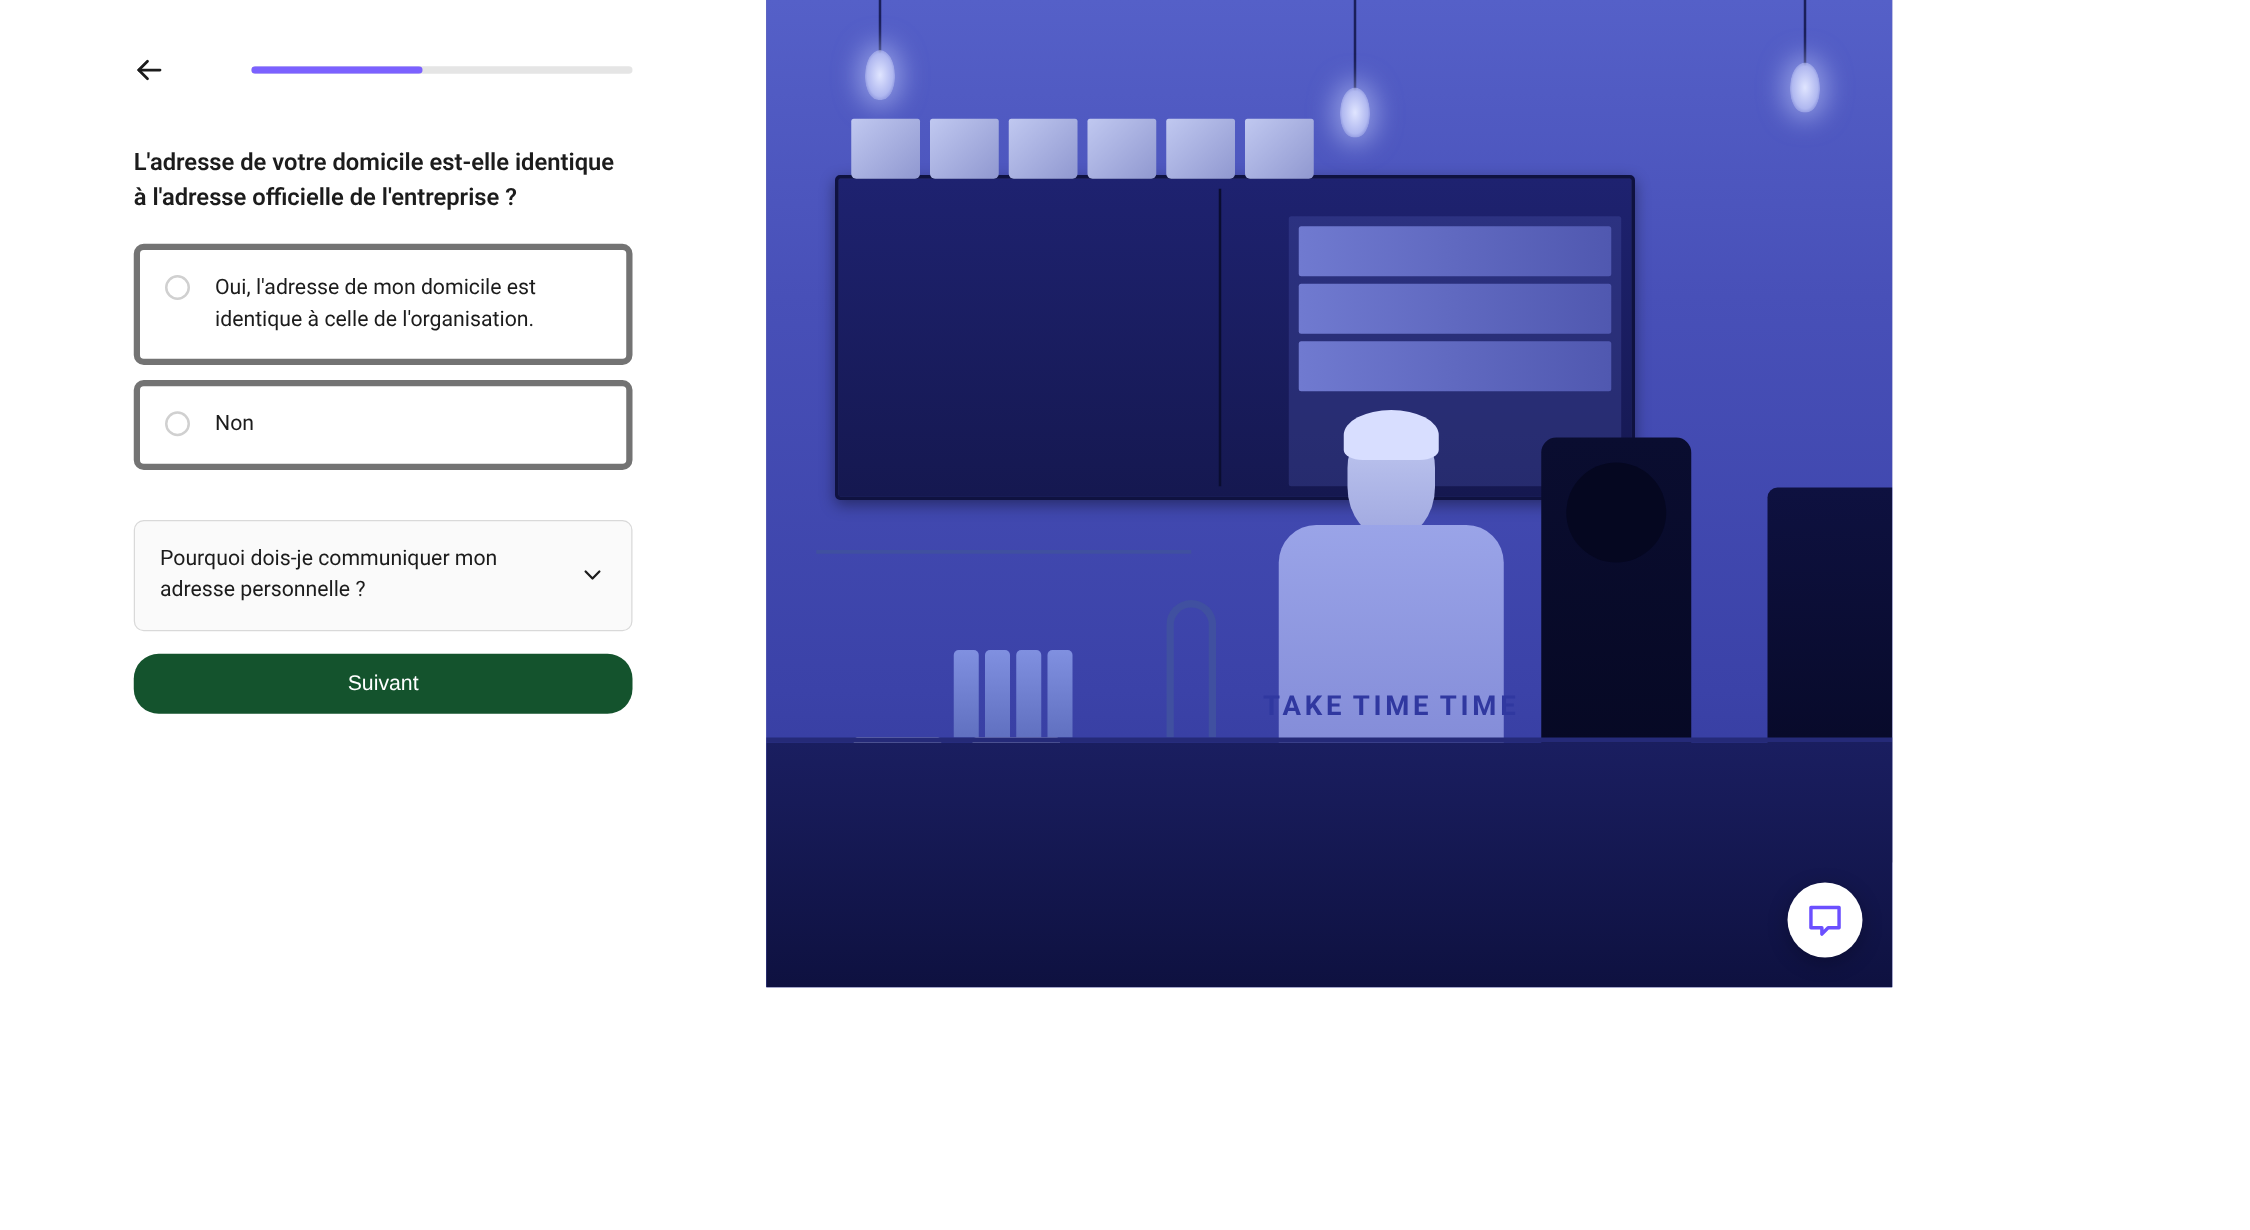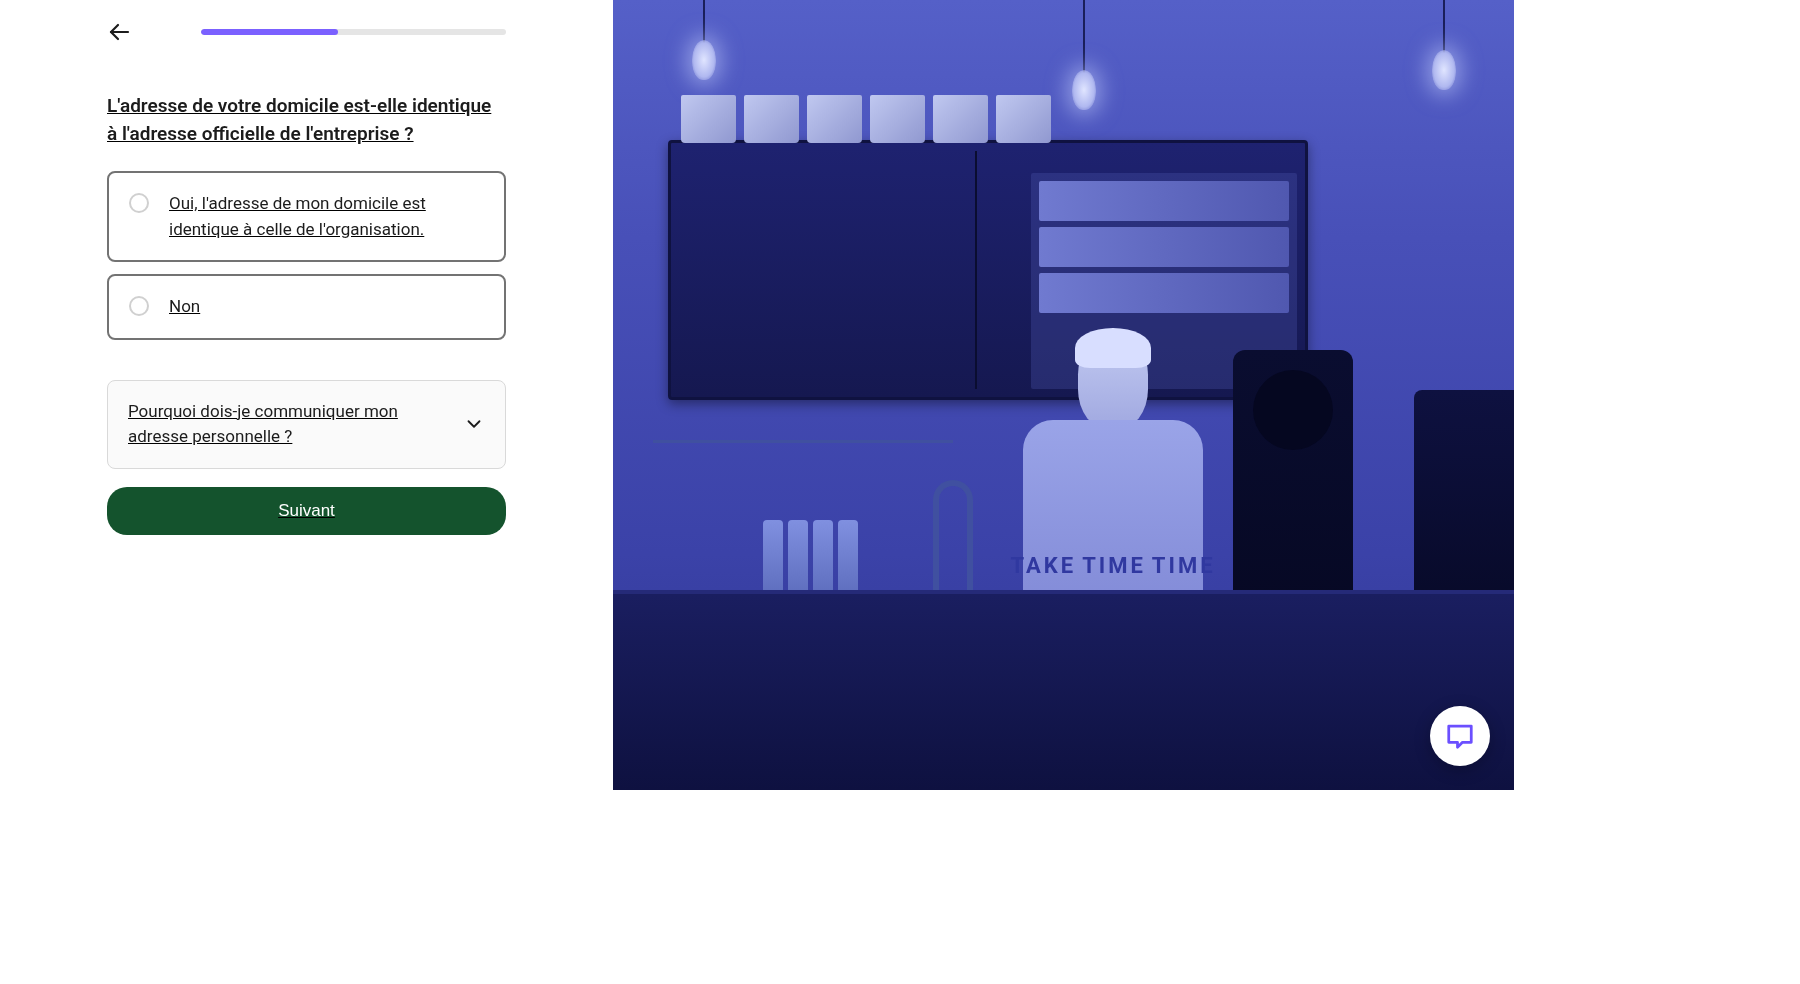--- a/index.html
+++ b/index.html
@@ -10,24 +10,23 @@
     body {
       font-family: -apple-system, BlinkMacSystemFont, 'Segoe UI', Roboto, Helvetica, Arial, sans-serif;
       width: 1514px;
       height: 790px;
       display: flex;
       background: #ffffff;
       overflow: hidden;
     }
     .left-panel {
       width: 613px;
-      padding: 20px 107px;
+      padding: 44px 107px;
       display: flex;
       flex-direction: column;
-      text-decoration: underline;
     }
     .header-row {
       display: flex;
       align-items: center;
       gap: 70px;
       margin-bottom: 48px;
     }
     .back-button {
       width: 24px;
       height: 24px;
@@ -51,21 +50,21 @@
       border-radius: 3px;
     }
     .question-title {
       font-size: 19px;
       font-weight: 600;
       color: #1c1c1c;
       line-height: 1.45;
       margin-bottom: 24px;
     }
     .radio-option {
-      border: 2px solid #737373;
+      border: 5px solid #737373;
       border-radius: 8px;
       padding: 18px 20px;
       margin-bottom: 12px;
       display: flex;
       align-items: flex-start;
       gap: 20px;
       cursor: pointer;
       background: #ffffff;
     }
     .radio-circle {

